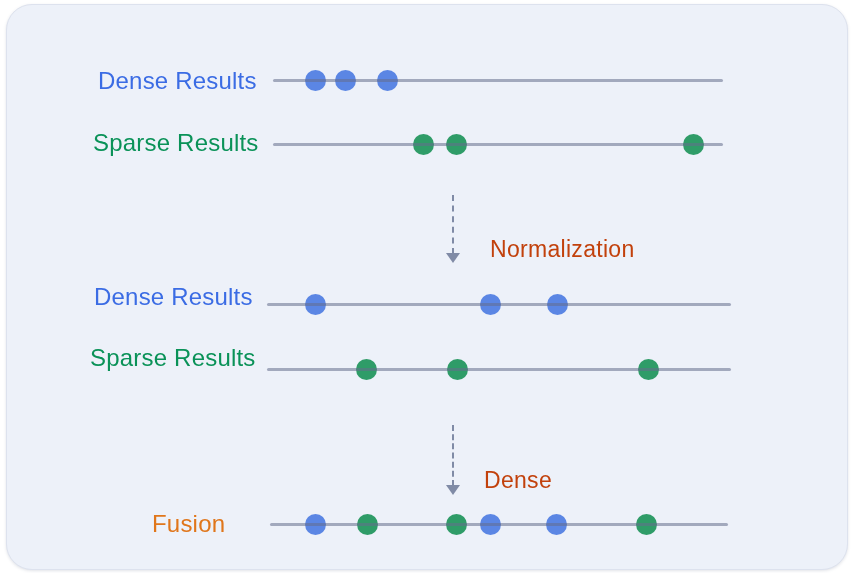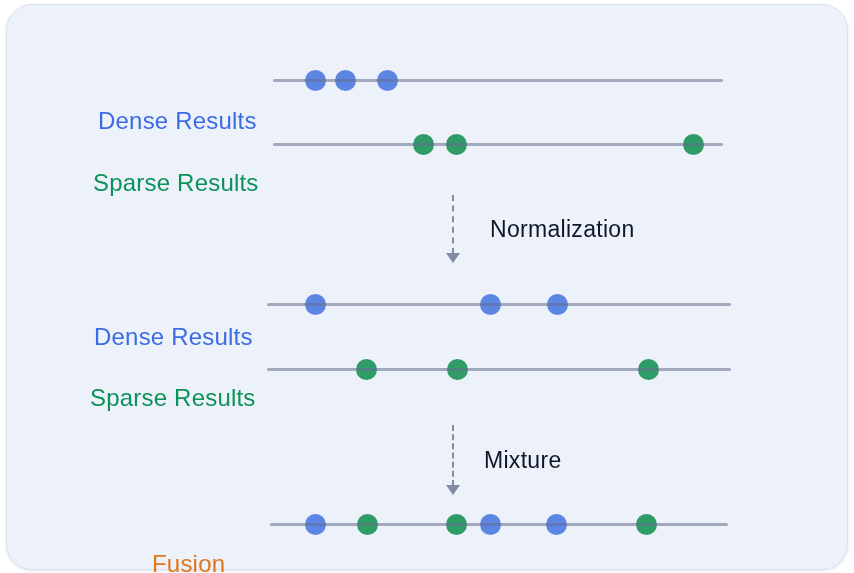--- a/index.html
+++ b/index.html
@@ -28,21 +28,20 @@
   }
   .row-label {
     position: absolute;
     font-size: 24px;
     font-weight: 500;
     line-height: 1;
     white-space: nowrap;
     transform: translateY(-50%);
     letter-spacing: 0.2px;
     z-index: 3;
-    margin-top: 40px;
   }
   .row-line {
     position: absolute;
     height: 3px;
     border-radius: 2px;
     background: rgba(100, 110, 140, 0.55);
     z-index: 2;
   }
   .dot {
     position: absolute;
@@ -66,25 +65,26 @@
     height: 0;
     border-left: 7px solid transparent;
     border-right: 7px solid transparent;
     border-top: 10px solid #808ba6;
   }
   .arrow-label {
     position: absolute;
     font-size: 23px;
     font-weight: 500;
     line-height: 1;
-    color: #0f172a;
+    color: #c2410c;
     white-space: nowrap;
     transform: translateY(-50%);
     letter-spacing: 0.3px;
     z-index: 3;
+    margin-top: 20px;
   }
 </style>
 </head>
 <body>
 
 <div class="card">
   <div class="stage">
       <div class="dot" style="left: 297.5px; top: 64.5px; background: rgb(91, 134, 228);"></div>
       <div class="dot" style="left: 327.5px; top: 64.5px; background: rgb(91, 134, 228);"></div>
       <div class="dot" style="left: 369.5px; top: 64.5px; background: rgb(91, 134, 228);"></div>
@@ -114,16 +114,16 @@
       <div class="row-line" style="left: 263px; top: 517.5px; width: 458px;"></div>
       <div class="row-label" style="left: 145px; top: 519px; color: rgb(224, 118, 27);">Fusion</div>
       <div class="arrow">
         <div class="arrow-dash" style="left: 445px; top: 190px; height: 59px;"></div>
         <div class="arrow-head" style="left: 439px; top: 248px;"></div>
         <div class="arrow-label" style="left: 483px; top: 224px;">Normalization</div>
       </div>
       <div class="arrow">
         <div class="arrow-dash" style="left: 445px; top: 420px; height: 61px;"></div>
         <div class="arrow-head" style="left: 439px; top: 480px;"></div>
-        <div class="arrow-label" style="left: 477px; top: 455px;">Mixture</div>
+        <div class="arrow-label" style="left: 477px; top: 455px;">Dense</div>
       </div>
     </div>
 </div>
 
 </body></html>

